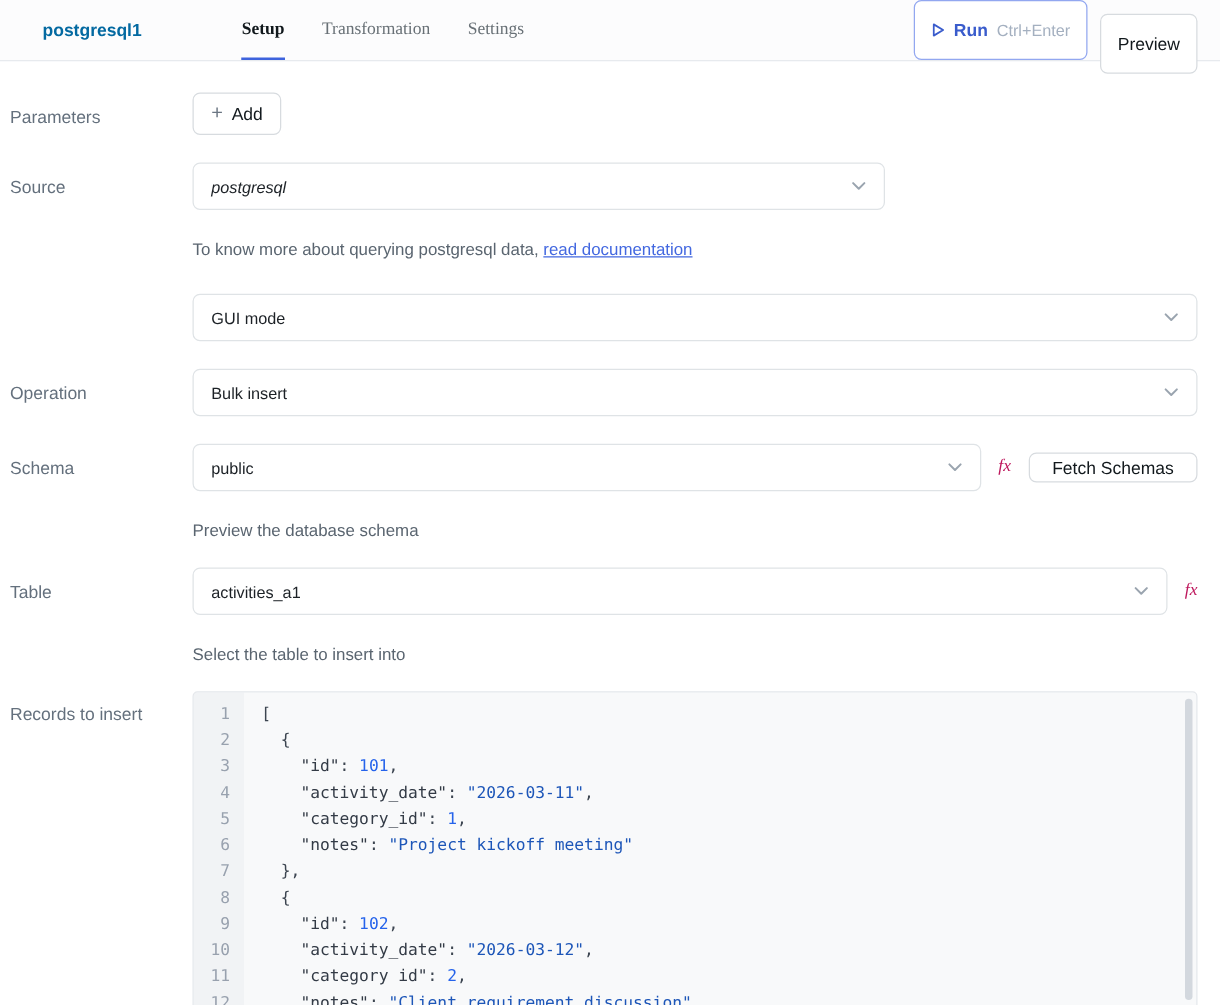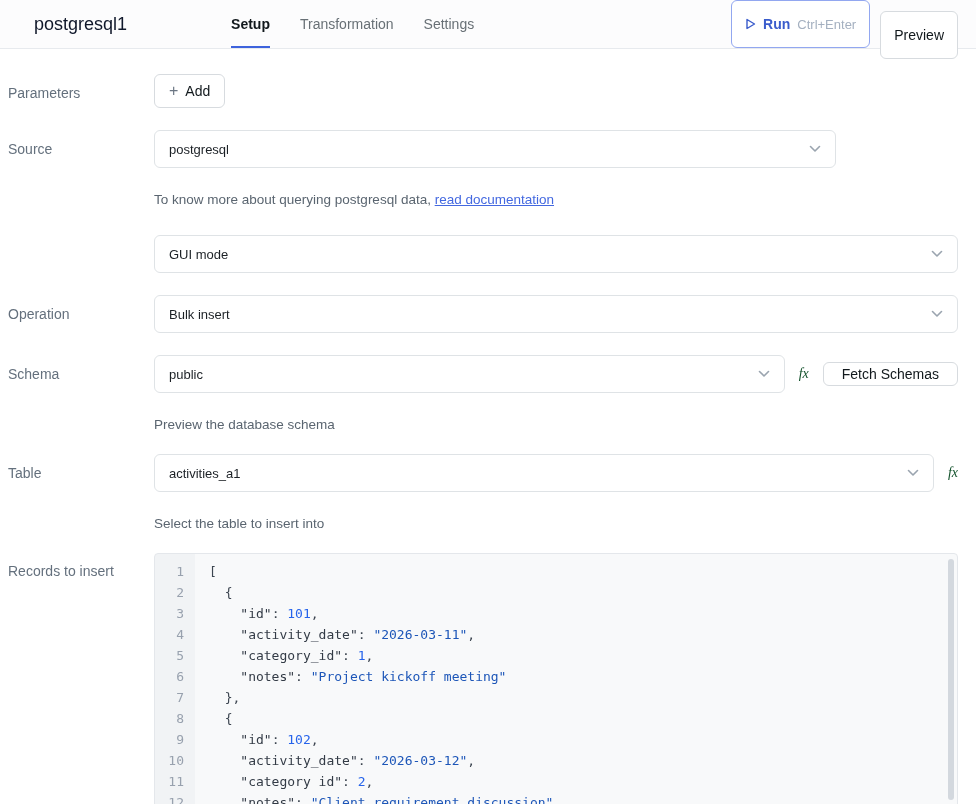--- a/index.html
+++ b/index.html
@@ -6,22 +6,22 @@
   html,body { background:#ffffff; }
   .page {
     width:976px; height:804px; overflow:hidden; background:#ffffff;
     font-family:"Liberation Sans", sans-serif; color:#1c2126; position:relative;
   }
   
   .topbar {
     height:49px; background:#fcfcfd; border-bottom:1px solid #e7eaee;
     display:flex; align-items:stretch; padding:0 18px 0 34px;
   }
-  .qtitle { align-self:center; font-size:18px; font-weight:400; color:#0f172a; }
-  .tabs { display:flex; gap:30px; margin-left:104px; }
+  .qtitle { align-self:center; font-size:14px; font-weight:700; color:#0369a1; }
+  .tabs { display:flex; gap:30px; margin-left:80px;font-family:Liberation Serif, serif; }
   .tab {
     display:flex; align-items:center; font-size:14px; color:#687076;
     cursor:pointer; border-bottom:2px solid transparent; padding-top:2px;
   }
   .tab.active { color:#11181c; font-weight:600; border-bottom-color:#3e63dd; }
   .topbar-actions { margin-left:auto; display:flex; align-items:center; gap:10px; }
   .btn {
     display:inline-flex; align-items:center; gap:7px; height:48px; padding:0 13px;
     background:#ffffff; border:1px solid #d7dbdf; border-radius:6px;
     font-size:14px; color:#11181c; cursor:pointer; font-family:inherit;
@@ -37,21 +37,21 @@
   .row-label.top { padding-top:9px; }
   .select {
     height:38px; background:#ffffff; border:1px solid #dfe3e6; border-radius:6px;
     display:flex; align-items:center; justify-content:space-between;
     padding:0 14px; font-size:13px; color:#1c2126; cursor:pointer;
   }
   .select .chev { display:flex; align-items:center; }
   .help { font-size:13.5px; color:#5a6570; margin-top:24px; }
   .help a { color:#4368e0; text-decoration:underline; cursor:pointer; }
   .inline-row { display:flex; align-items:center; }
-  .fx { font-family:"Liberation Serif", serif; font-style:italic; font-size:14px; color:#14532d; margin:0 14px; cursor:pointer; }
+  .fx { font-family:"Liberation Serif", serif; font-style:italic; font-size:14px; color:#be185d; margin:0 14px; cursor:pointer; }
   .btn-fetch { height:24px; padding:0 18px; font-size:14px; font-weight:500; white-space:nowrap; }
   .btn-add { height:34px; padding:0 14px; font-weight:500; }
   .btn-add .plus { color:#6b7683; font-size:16px; line-height:1; font-weight:400; }
   
   .editor {
     height:282px; border:1px solid #e4e7eb; border-radius:4px; overflow:hidden;
     background:linear-gradient(to right, #f1f3f5 40px, #f8f9fa 40px);
     font-family:"DejaVu Sans Mono", monospace; font-size:13px; position:relative;
     padding-top:7px;
   }
@@ -101,21 +101,21 @@
         <button class="btn btn-add">
           <span class="plus">+</span>
           <span>Add</span>
         </button>
       </div>
     </div>
 
     <div class="row" style="margin-bottom:28px;">
       <div class="row-label">Source</div>
       <div>
-        <div class="select" style="width:682px;">
+        <div class="select" style="width:554px;font-style:italic;">
           <span>postgresql</span>
           <span class="chev">
             <svg width="12" height="8" viewBox="0 0 12 8">
                 <path d="M1.5 1.5 L6 6 L10.5 1.5" fill="none" stroke="#9aa4af" stroke-width="1.6" stroke-linecap="round" stroke-linejoin="round"></path>
               </svg>
           </span>
         </div>
         <div class="help">
           <span>To know more about querying postgresql data, </span><a>read documentation</a>
         </div>

